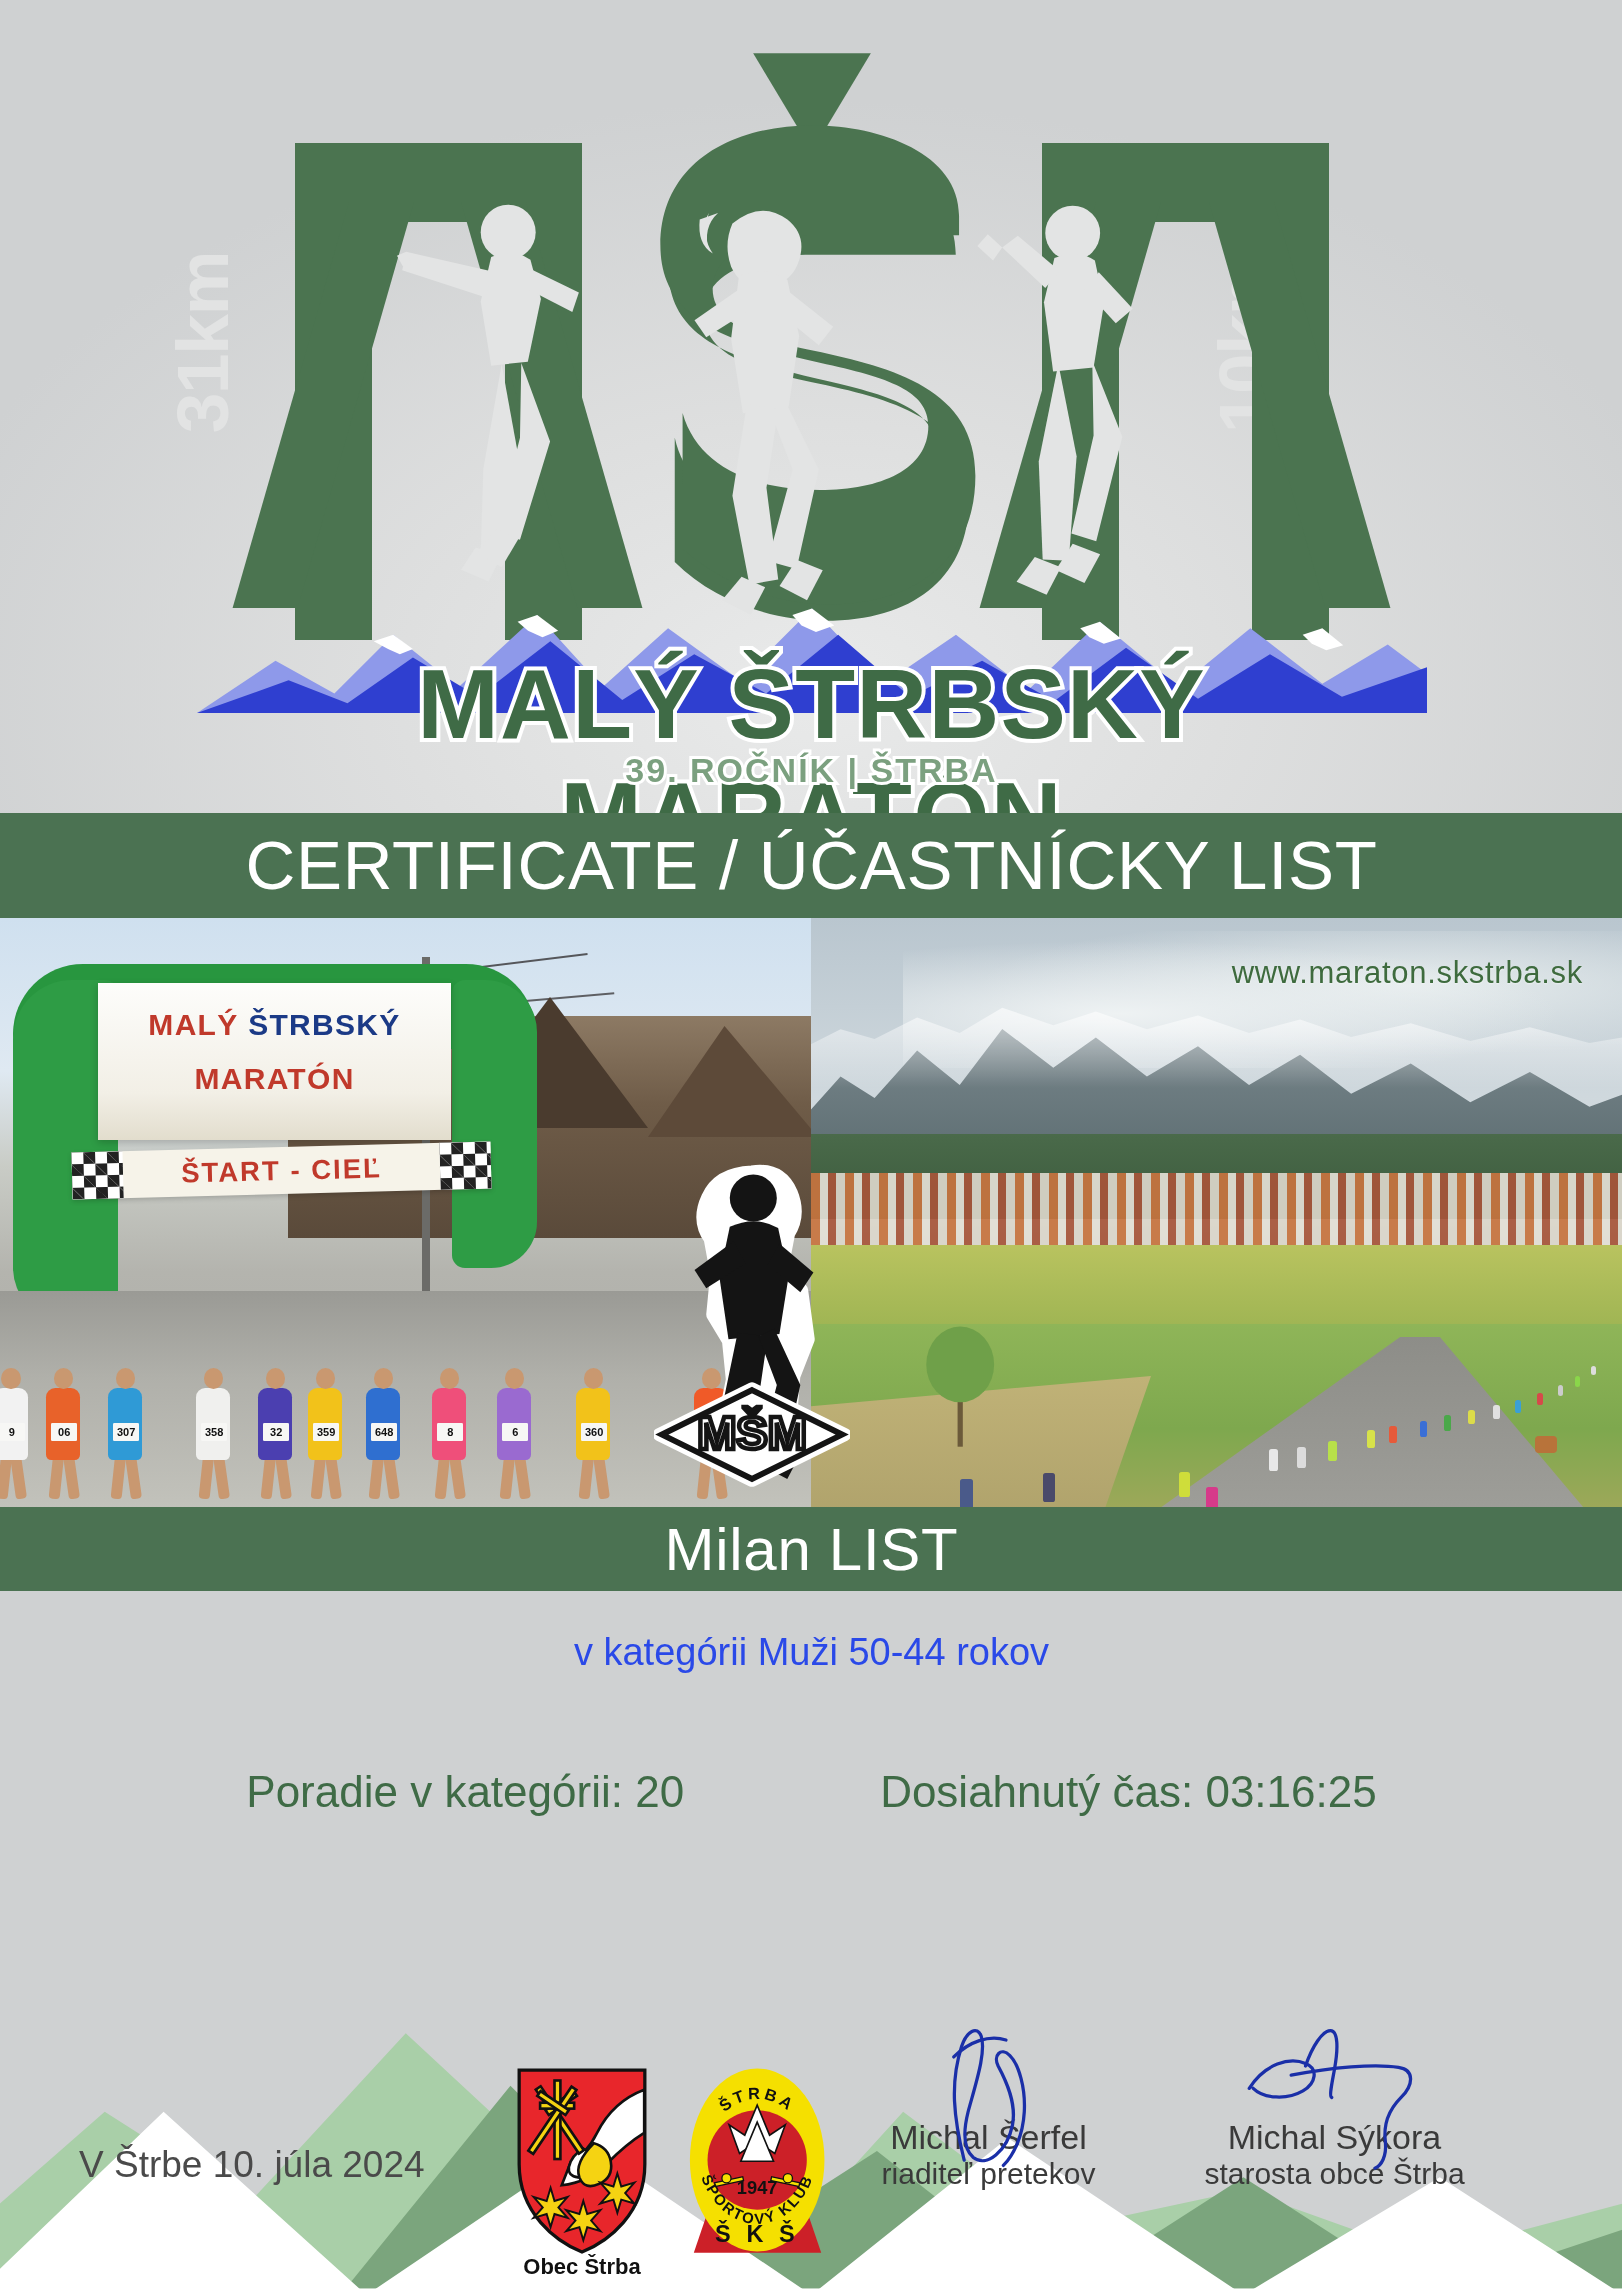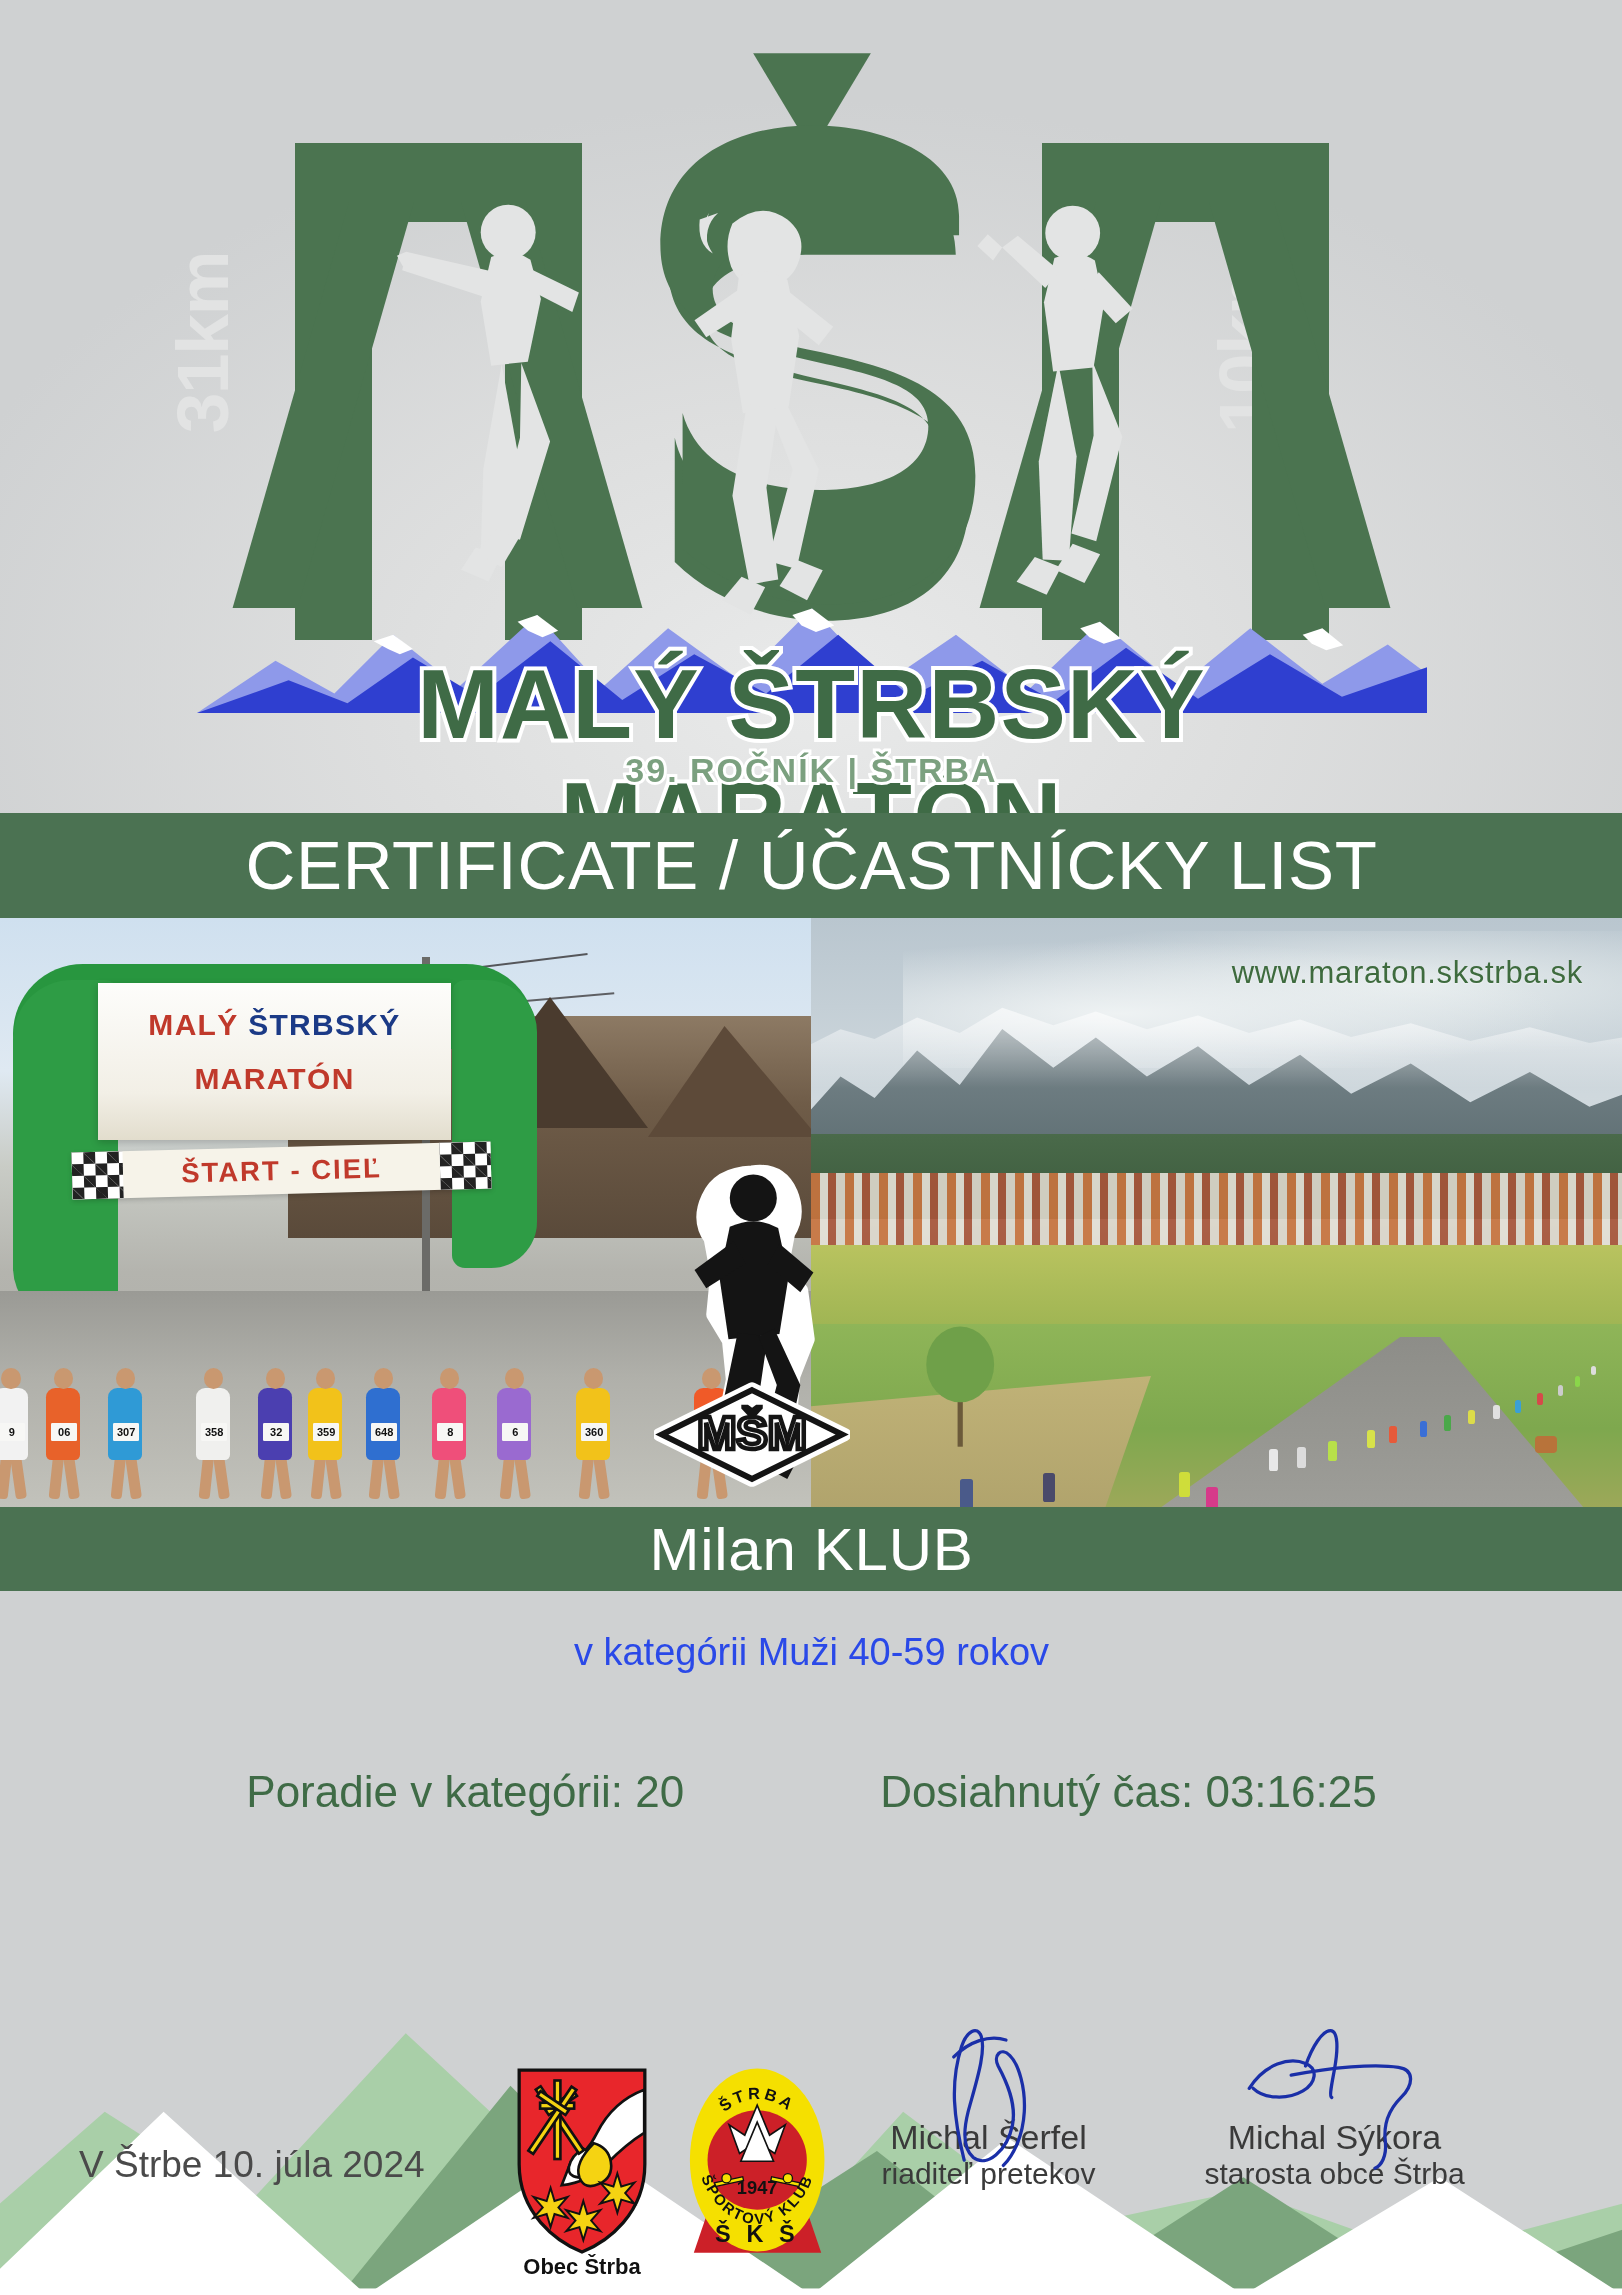--- a/index.html
+++ b/index.html
@@ -525,25 +525,25 @@
         <path d="M184 432 l-22 34 42 22 22 -42 z" fill="#141414"></path>
 
         <path d="M150 350 L292 420 L150 490 L8 420 Z" fill="#ffffff" stroke="#ffffff" stroke-width="20" stroke-linejoin="round"></path>
         <path d="M150 352 L288 420 L150 488 L12 420 Z" fill="none" stroke="#141414" stroke-width="9"></path>
         <text x="150" y="442" font-family="Liberation Sans, sans-serif" font-size="72" font-weight="800" fill="#ffffff" stroke="#141414" stroke-width="7" text-anchor="middle">MŠM</text>
       </g>
     </svg>
   </div>
 
   <div class="name-band">
-    <span>Milan KLUB</span>
+    <span>Milan LIST</span>
   </div>
 
   <div class="desc">
-    <div>v kategórii Muži 40-59 rokov</div>
+    <div>v kategórii Muži 50-44 rokov</div>
   </div>
 
   <div class="results">
     <div>
       <span>Poradie v kategórii:</span>
       <span>20</span>
     </div>
     <div>
       <span>Dosiahnutý čas:</span>
       <span>03:16:25</span>

